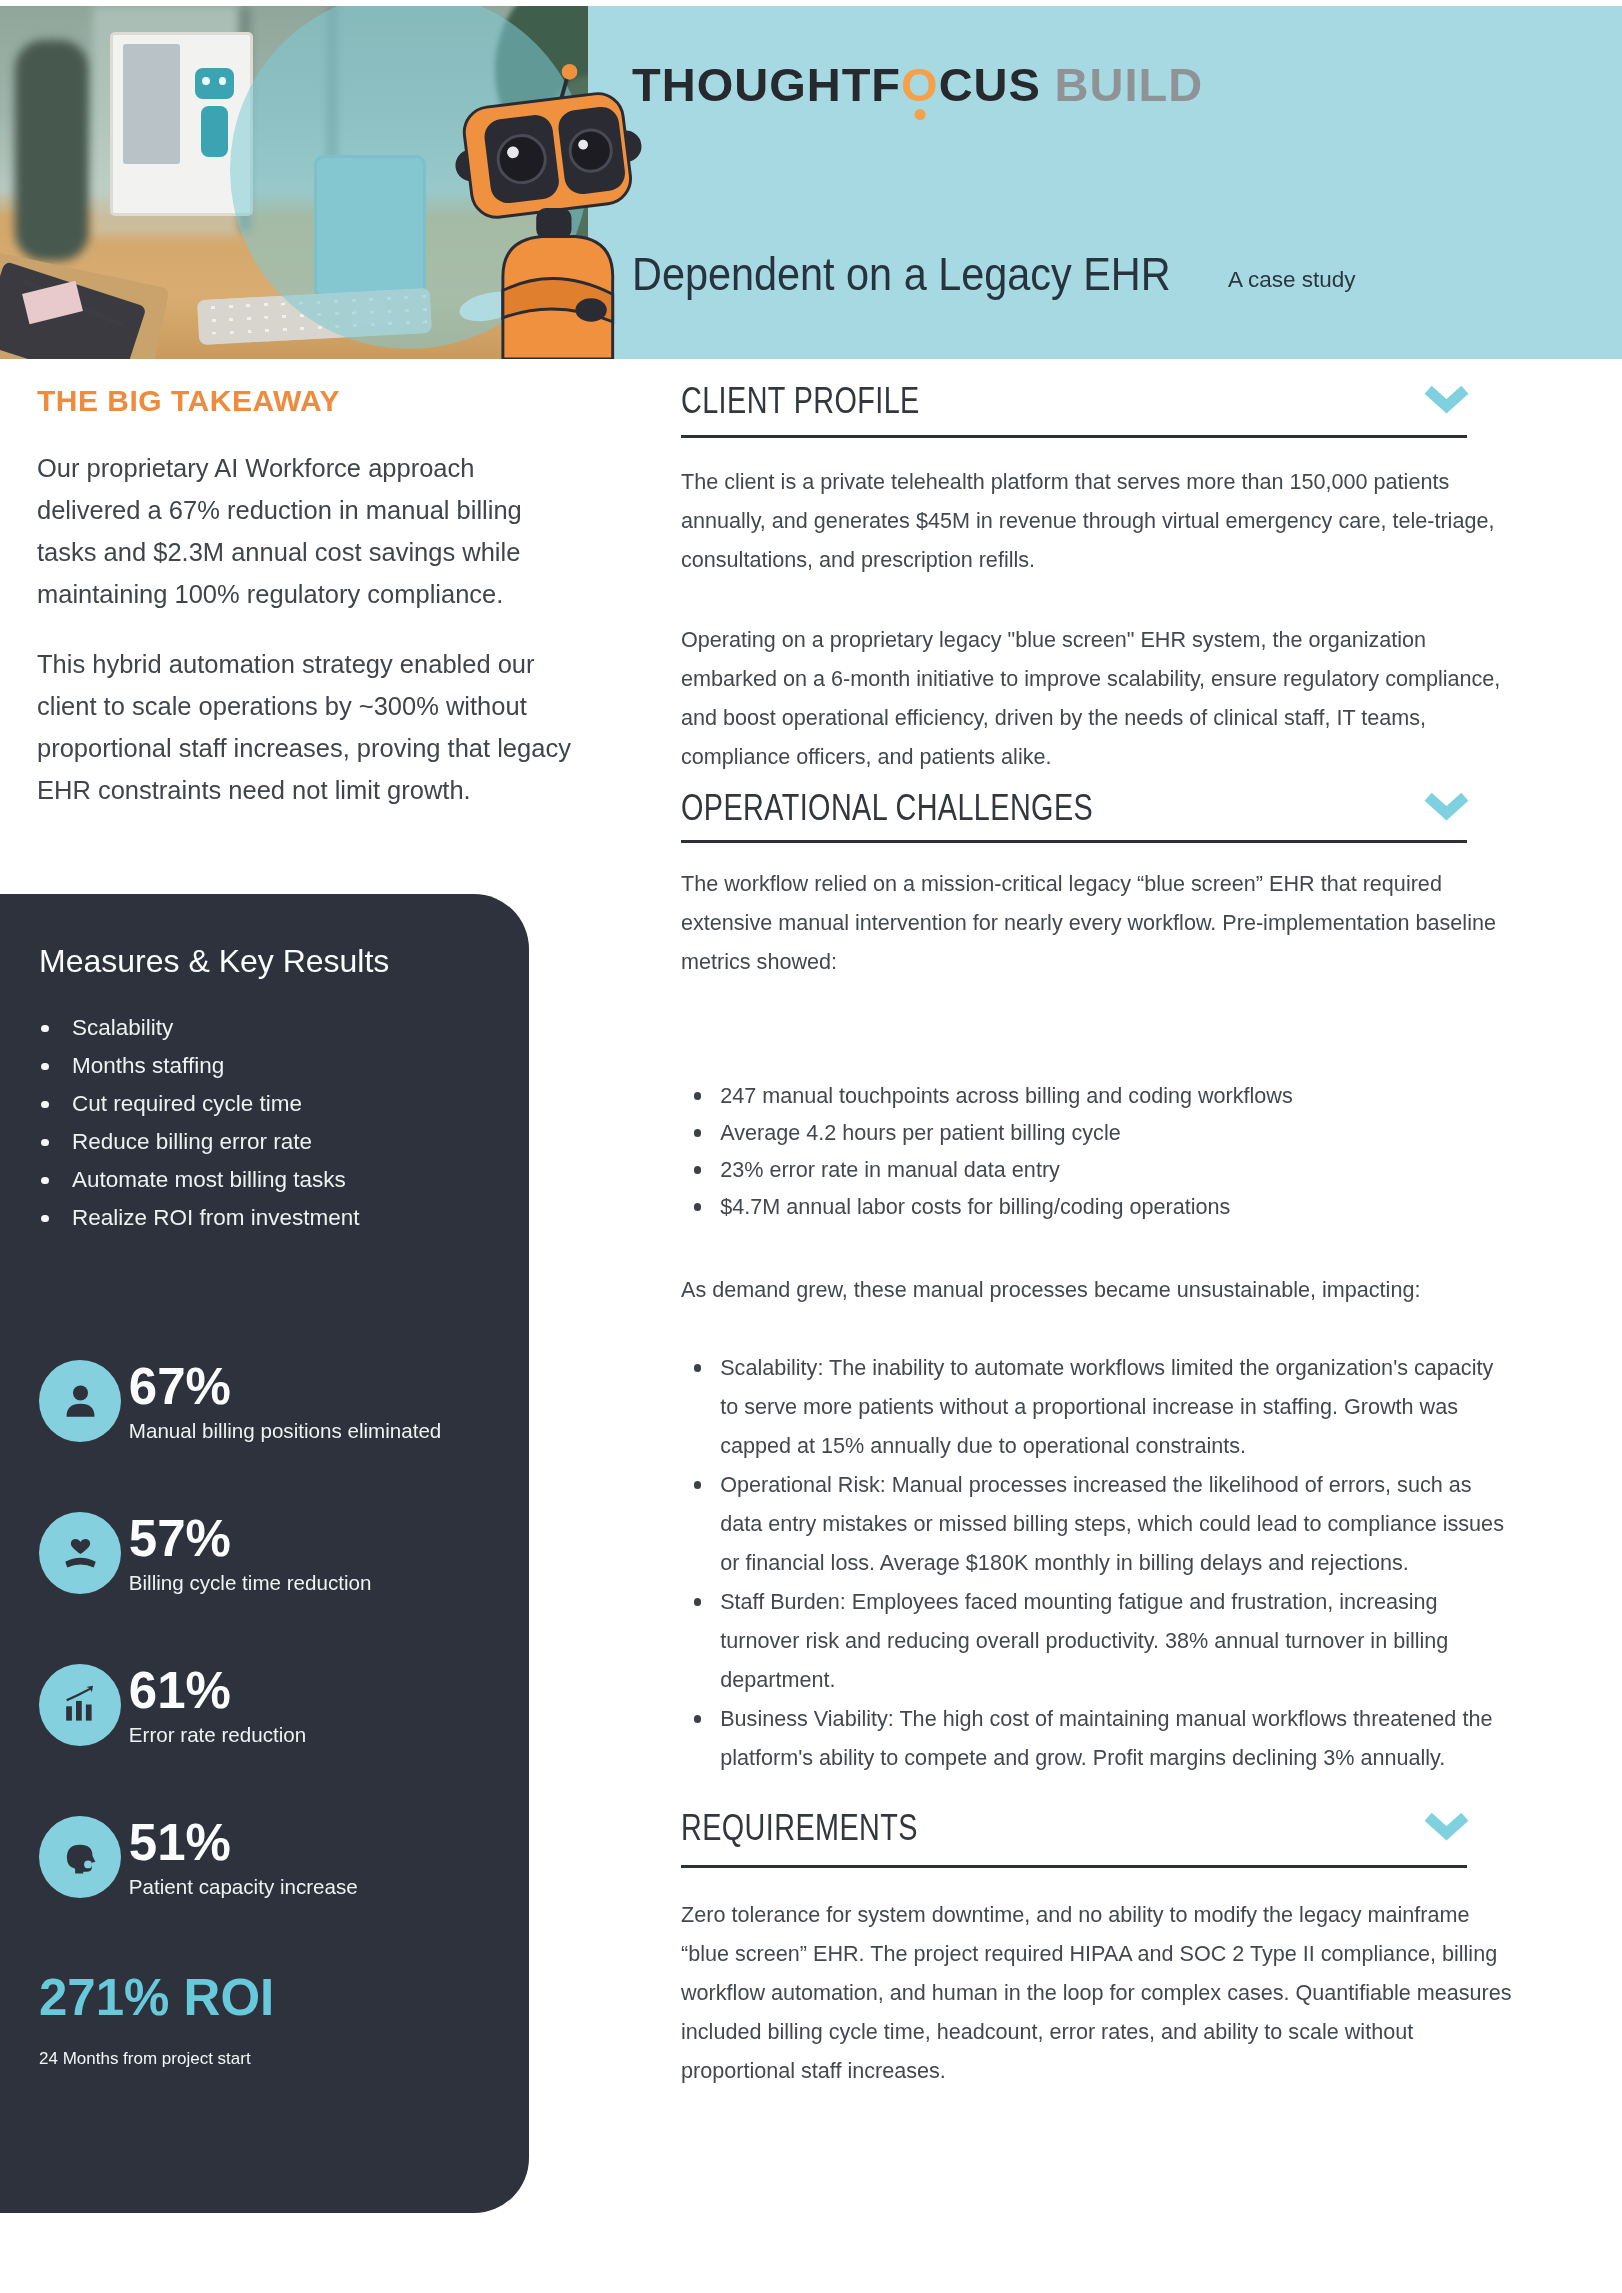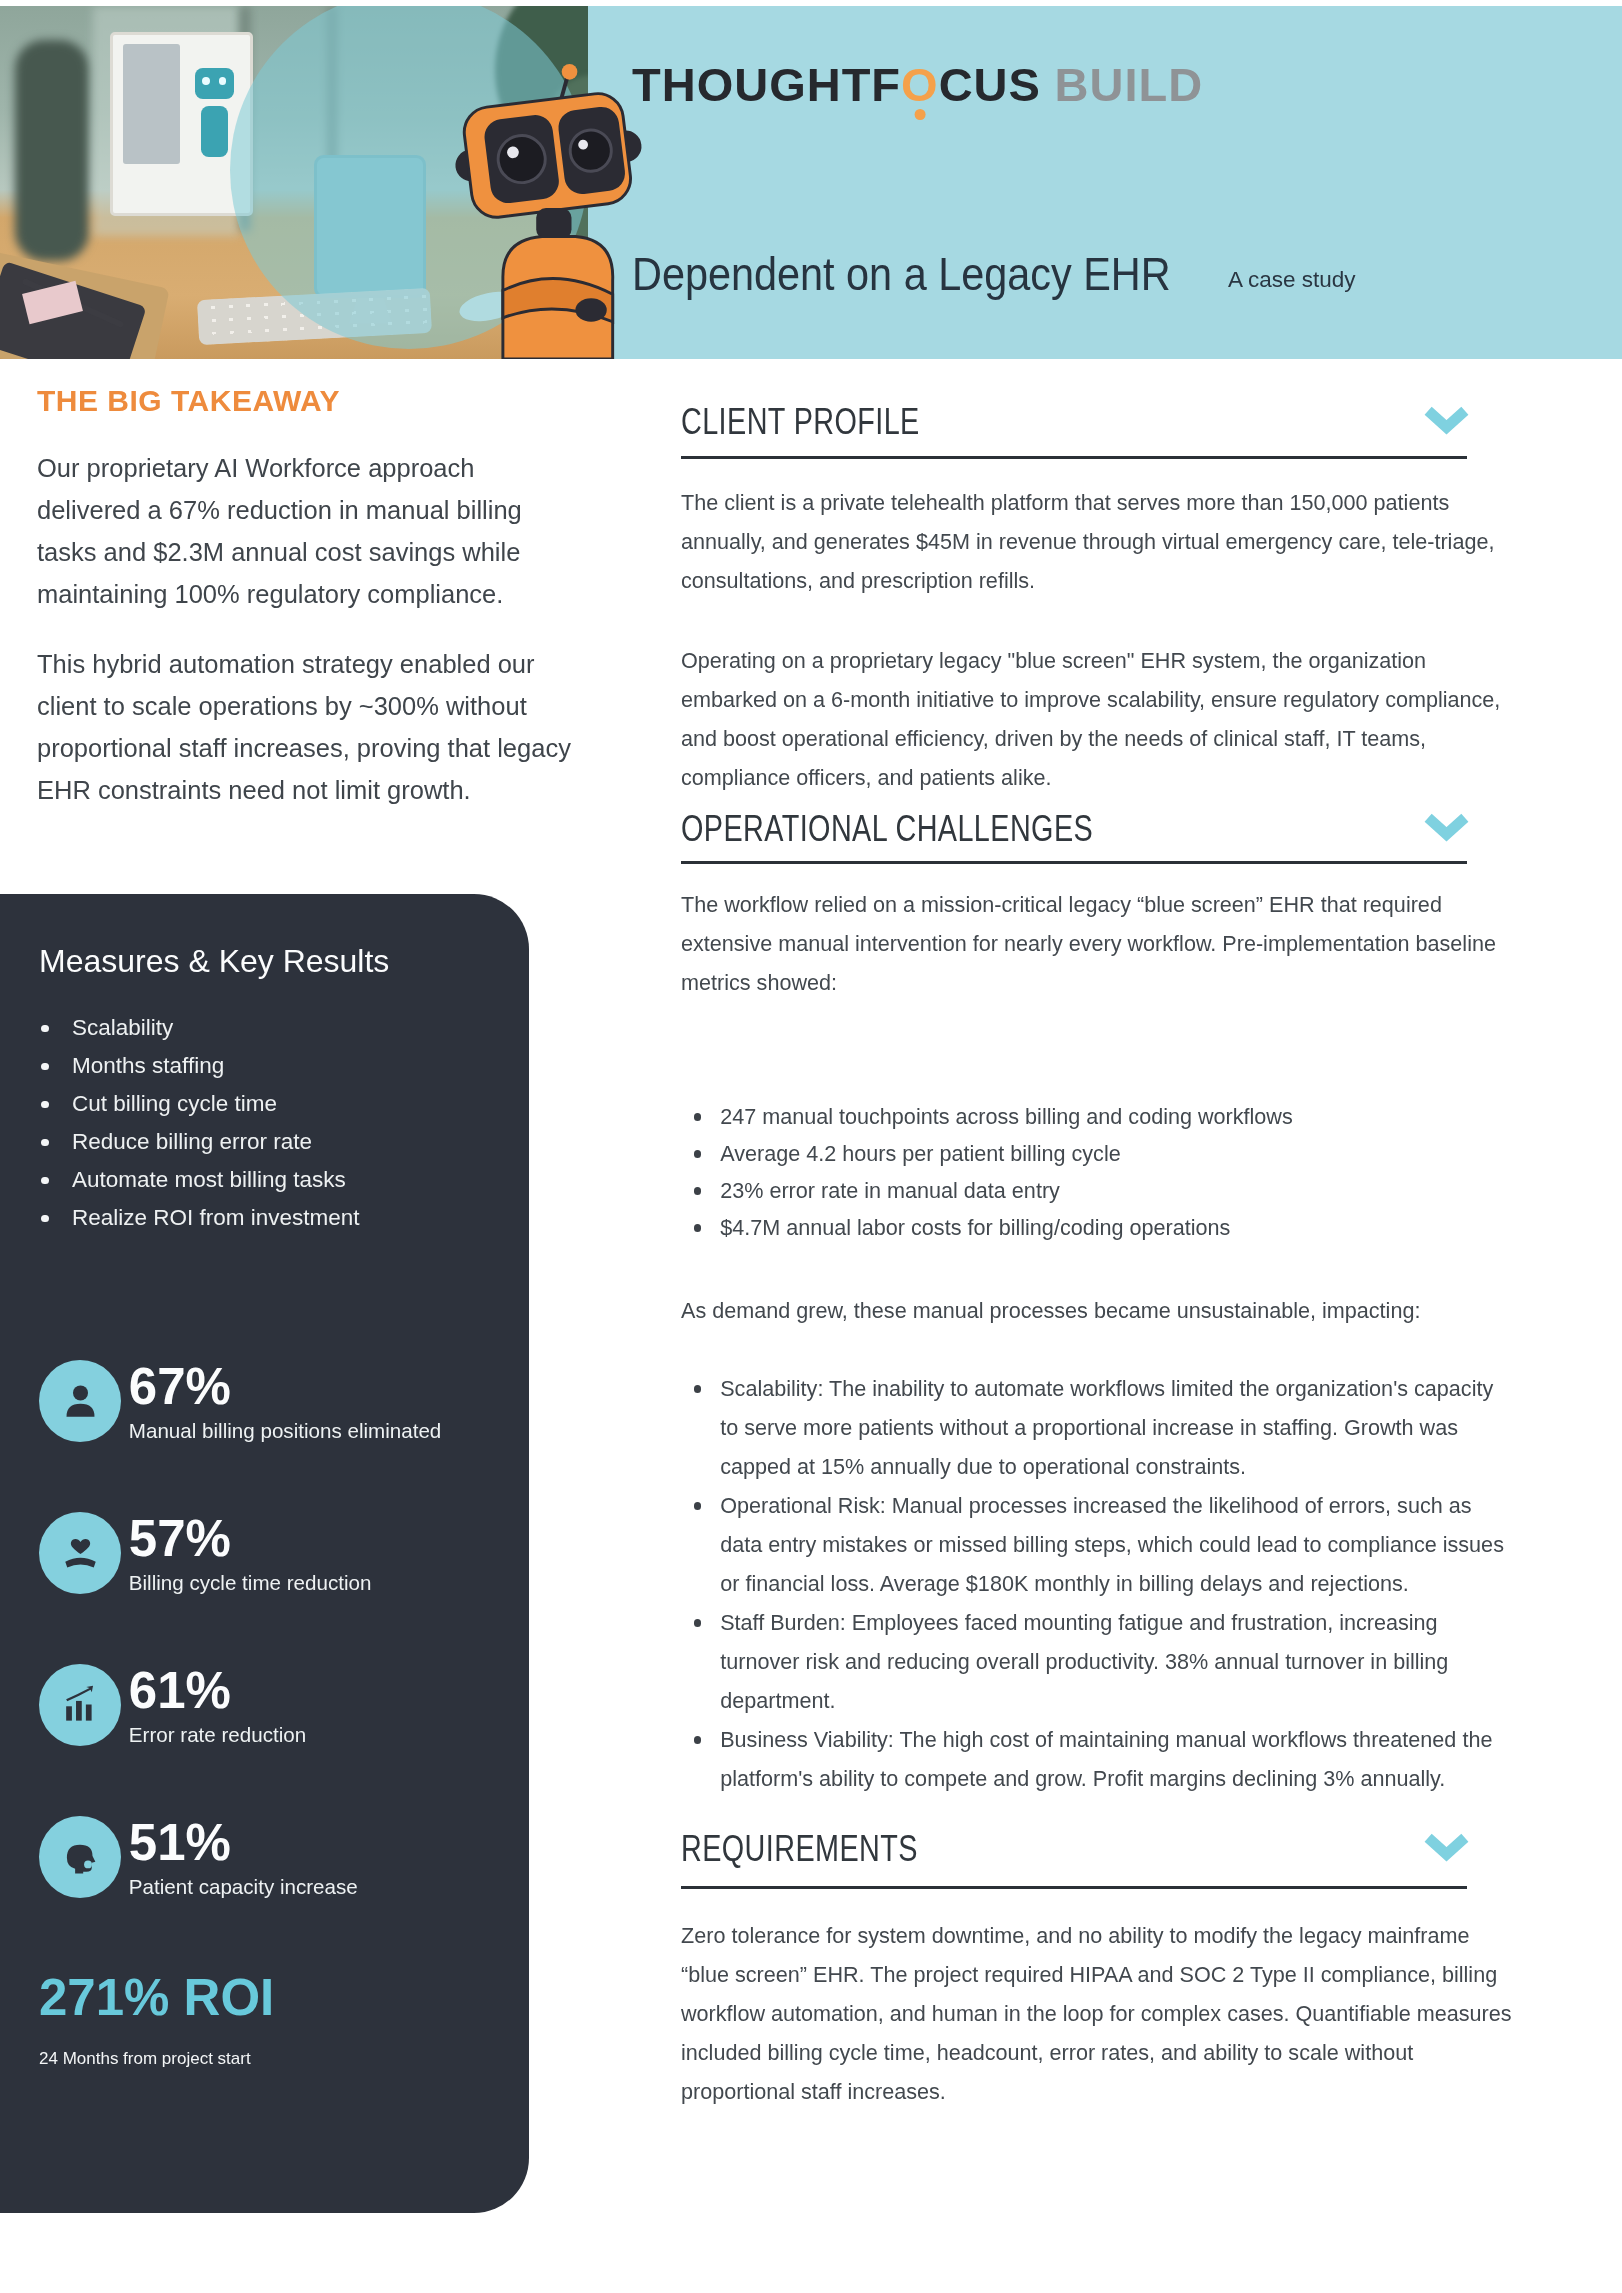--- a/index.html
+++ b/index.html
@@ -70,21 +70,21 @@
   .roi-value { margin-top:25.5px; font-size:51px; font-weight:bold; color:#68c9db; }
   .roi-label { margin-top:22px; font-size:17px; color:#f4f6f7; }
 
   
   .right-col { position:absolute; left:681px; top:353px; width:833px; z-index:1; color:#42484e; }
   .sec-head { position:relative; height:43px; }
   .sec-head h2 { font-size:36px; font-weight:400; color:#31373d; letter-spacing:0.5px; line-height:43px; white-space:nowrap; }
   .sec-head h2 .squeeze80 { display:inline-block; transform:scaleX(.8); transform-origin:left center; }
   .chev { position:absolute; left:743px; top:5.9px; width:45px; height:29px; }
   .rule { width:786px; height:2.9px; background:#2b3137; }
-  .h1row { margin-top:47px; } .rule1 { margin-top:12.7px; }
+  .h1row { margin-top:26px; } .rule1 { margin-top:12.7px; }
   .p1 { margin-top:24.5px; } .p2r { margin-top:41px; }
   .h2row { margin-top:9.8px; } .rule2 { margin-top:10.8px; }
   .p3 { margin-top:21.6px; }
   .right-col p { font-size:21.6px; line-height:39px; }
   .metrics-ul { list-style:none; margin-top:96px; }
   .metrics-ul li { position:relative; margin-left:12.7px; padding-left:26.5px; font-size:21.6px; line-height:37px; color:#42484e; }
   .metrics-ul li::before { content:""; position:absolute; left:0; top:14.7px; width:7.8px; height:7.8px; border-radius:50%; background:#3c4147; }
   .p4 { margin-top:45px; }
   .impact-ul { list-style:none; margin-top:39px; }
   .impact-ul li { position:relative; margin-left:12.7px; padding-left:26.5px; font-size:21.6px; line-height:39px; color:#42484e; }
@@ -153,21 +153,21 @@
     <div class="takeaway-h">THE BIG TAKEAWAY</div>
     <p class="p1">Our proprietary AI Workforce approach delivered a 67% reduction in manual billing tasks and $2.3M annual cost savings while maintaining 100% regulatory compliance.</p>
     <p class="p2">This hybrid automation strategy enabled our client to scale operations by ~300% without proportional staff increases, proving that legacy EHR constraints need not limit growth.</p>
   </div>
 
   <div class="panel">
     <div class="panel-title">Measures &amp; Key Results</div>
     <ul class="panel-ul">
       <li>Scalability</li>
       <li>Months staffing</li>
-      <li>Cut billing cycle time</li>
+      <li>Cut required cycle time</li>
       <li>Reduce billing error rate</li>
       <li>Automate most billing tasks</li>
       <li>Realize ROI from investment</li>
     </ul>
 
     <div class="stats">
       <div class="stat">
         <div class="stat-circle">
           <svg viewBox="0 0 24 24">
               <circle cx="12" cy="7.2" r="4.2"></circle>

